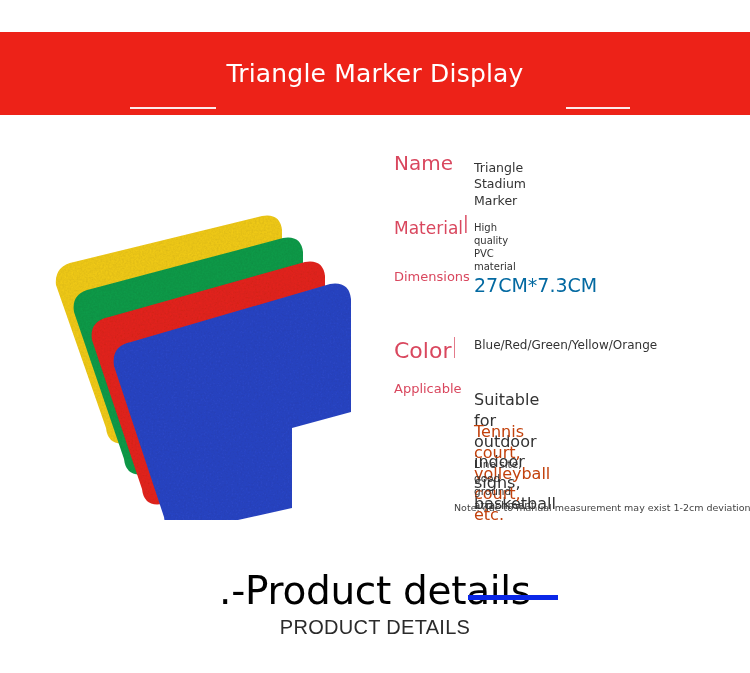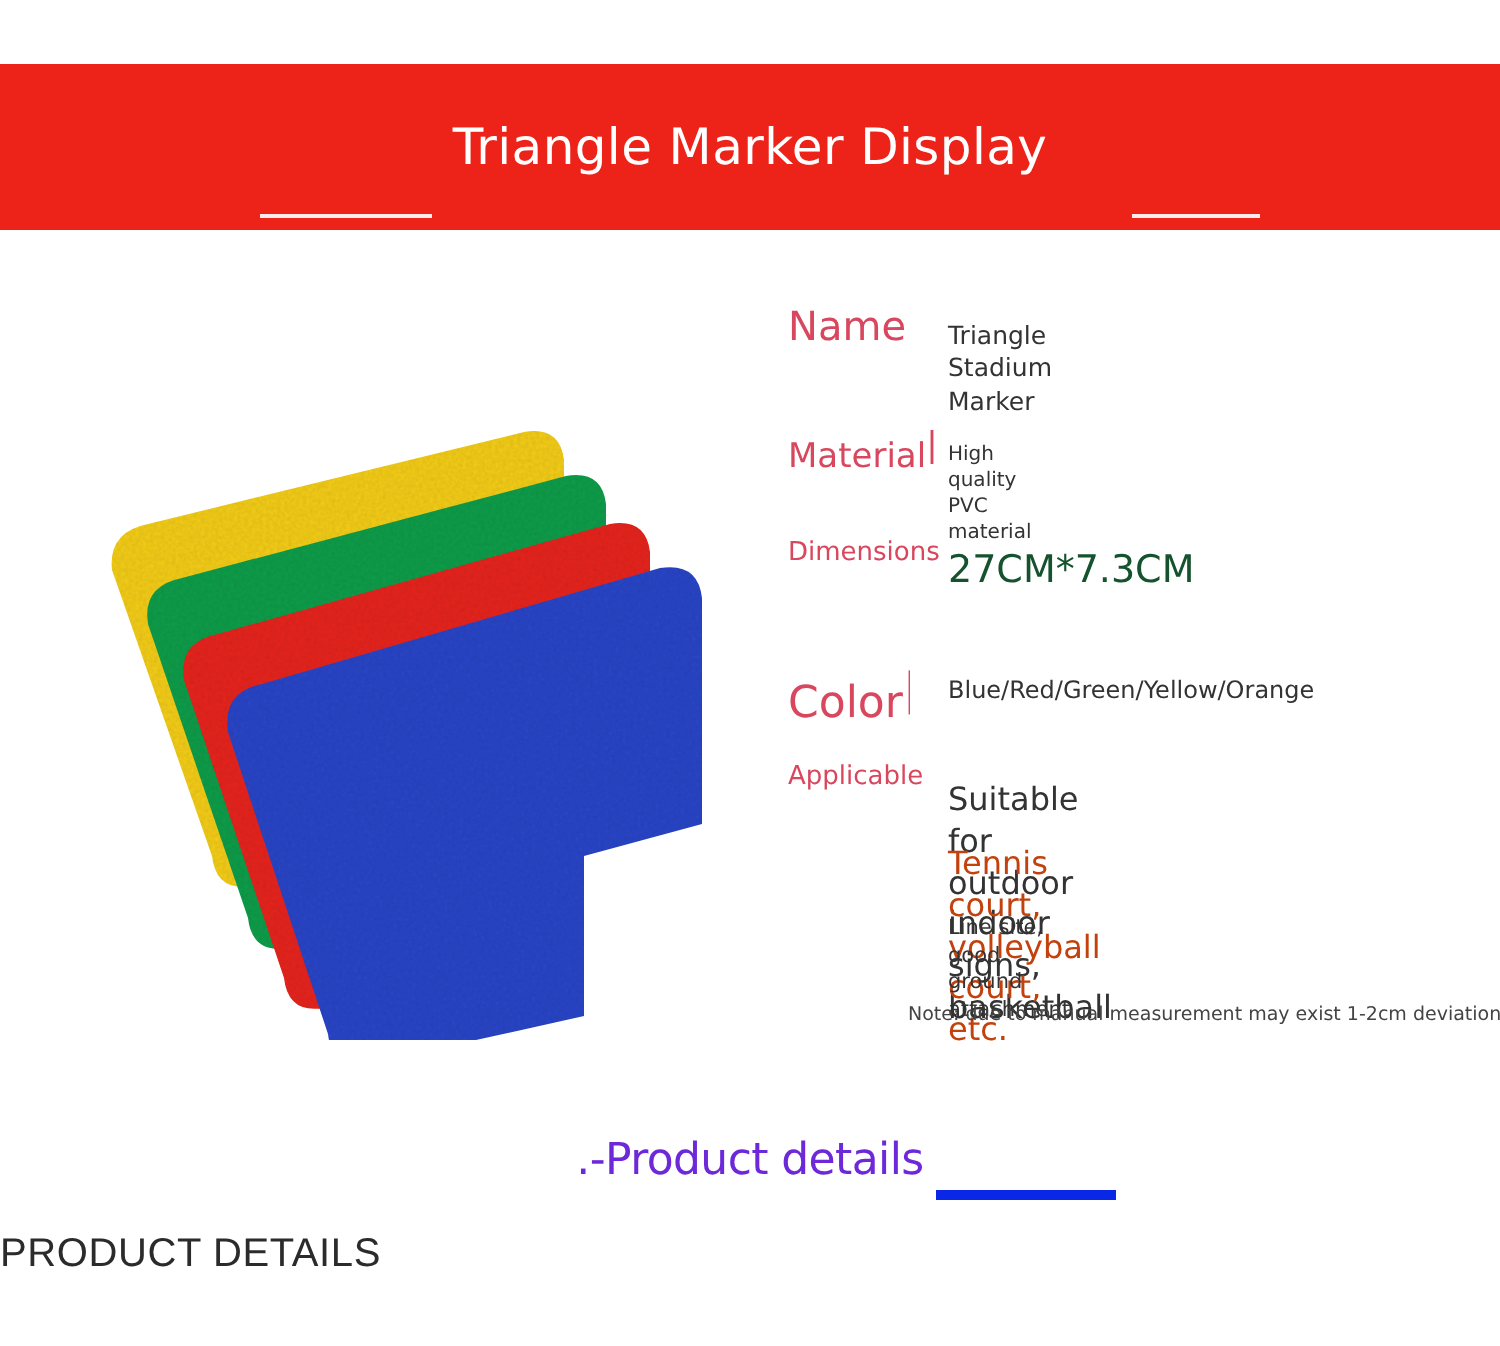--- a/index.html
+++ b/index.html
@@ -87,21 +87,21 @@
   #row-name     { top: 0; }
   #label-name   { top: 12px; font-size: 20px; }
   #value-name   { left: 86px; top: 20px; font-size: 12.5px; }
 
   #row-material { top: 0; }
   #label-material { top: 74px; font-size: 17px; white-space: nowrap; }
   #value-material { left: 86px; top: 81px; font-size: 10px; }
 
   #row-dimensions { top: 0; }
   #label-dimensions { top: 130px; font-size: 13px; width: 74px; }
-  #value-dimensions { left: 86px; top: 133px; font-size: 19px; color: #14532d; }
+  #value-dimensions { left: 86px; top: 133px; font-size: 19px; color: #0369a1; }
 
   #row-color { top: 0; }
   #label-color { top: 193px; font-size: 22px; white-space: nowrap; }
   #value-color { left: 86px; top: 198px; font-size: 12px; }
 
   #row-applicable { top: 0; }
   #label-applicable { top: 242px; font-size: 13px; width: 66px; }
   #value-applicable-1 { left: 86px; top: 250px; font-size: 16px; }
   #value-applicable-2 { left: 86px; top: 282px; font-size: 16px; color: #c2410c; }
   #value-applicable-3 { left: 86px; top: 318px; font-size: 10.5px; }
@@ -132,38 +132,39 @@
     top: 560px;
     width: 750px;
     height: 100px;
   }
   #footer-heading {
     position: absolute;
     left: 0;
     top: 8px;
     width: 750px;
     text-align: center;
-    color: #6d28d9;
-    font-size: 22px;
+    color: #000000;
+    font-size: 39px;
     font-family: "DejaVu Sans", sans-serif;
     letter-spacing: -0.3px;
   }
   #footer-underline {
     position: absolute;
     left: 468px;
     top: 35px;
     width: 90px;
     height: 5px;
     background: #0A27E8;
   }
   #footer-subheading {
     position: absolute;
     left: 0;
     top: 56px;
     width: 750px;
+    text-align: center;
     color: #2b2b2b;
     font-size: 20px;
     font-family: "Liberation Sans", sans-serif;
     letter-spacing: 0.3px;
   }
 </style>
 </head>
 <body>
 
 <div id="header-banner">

